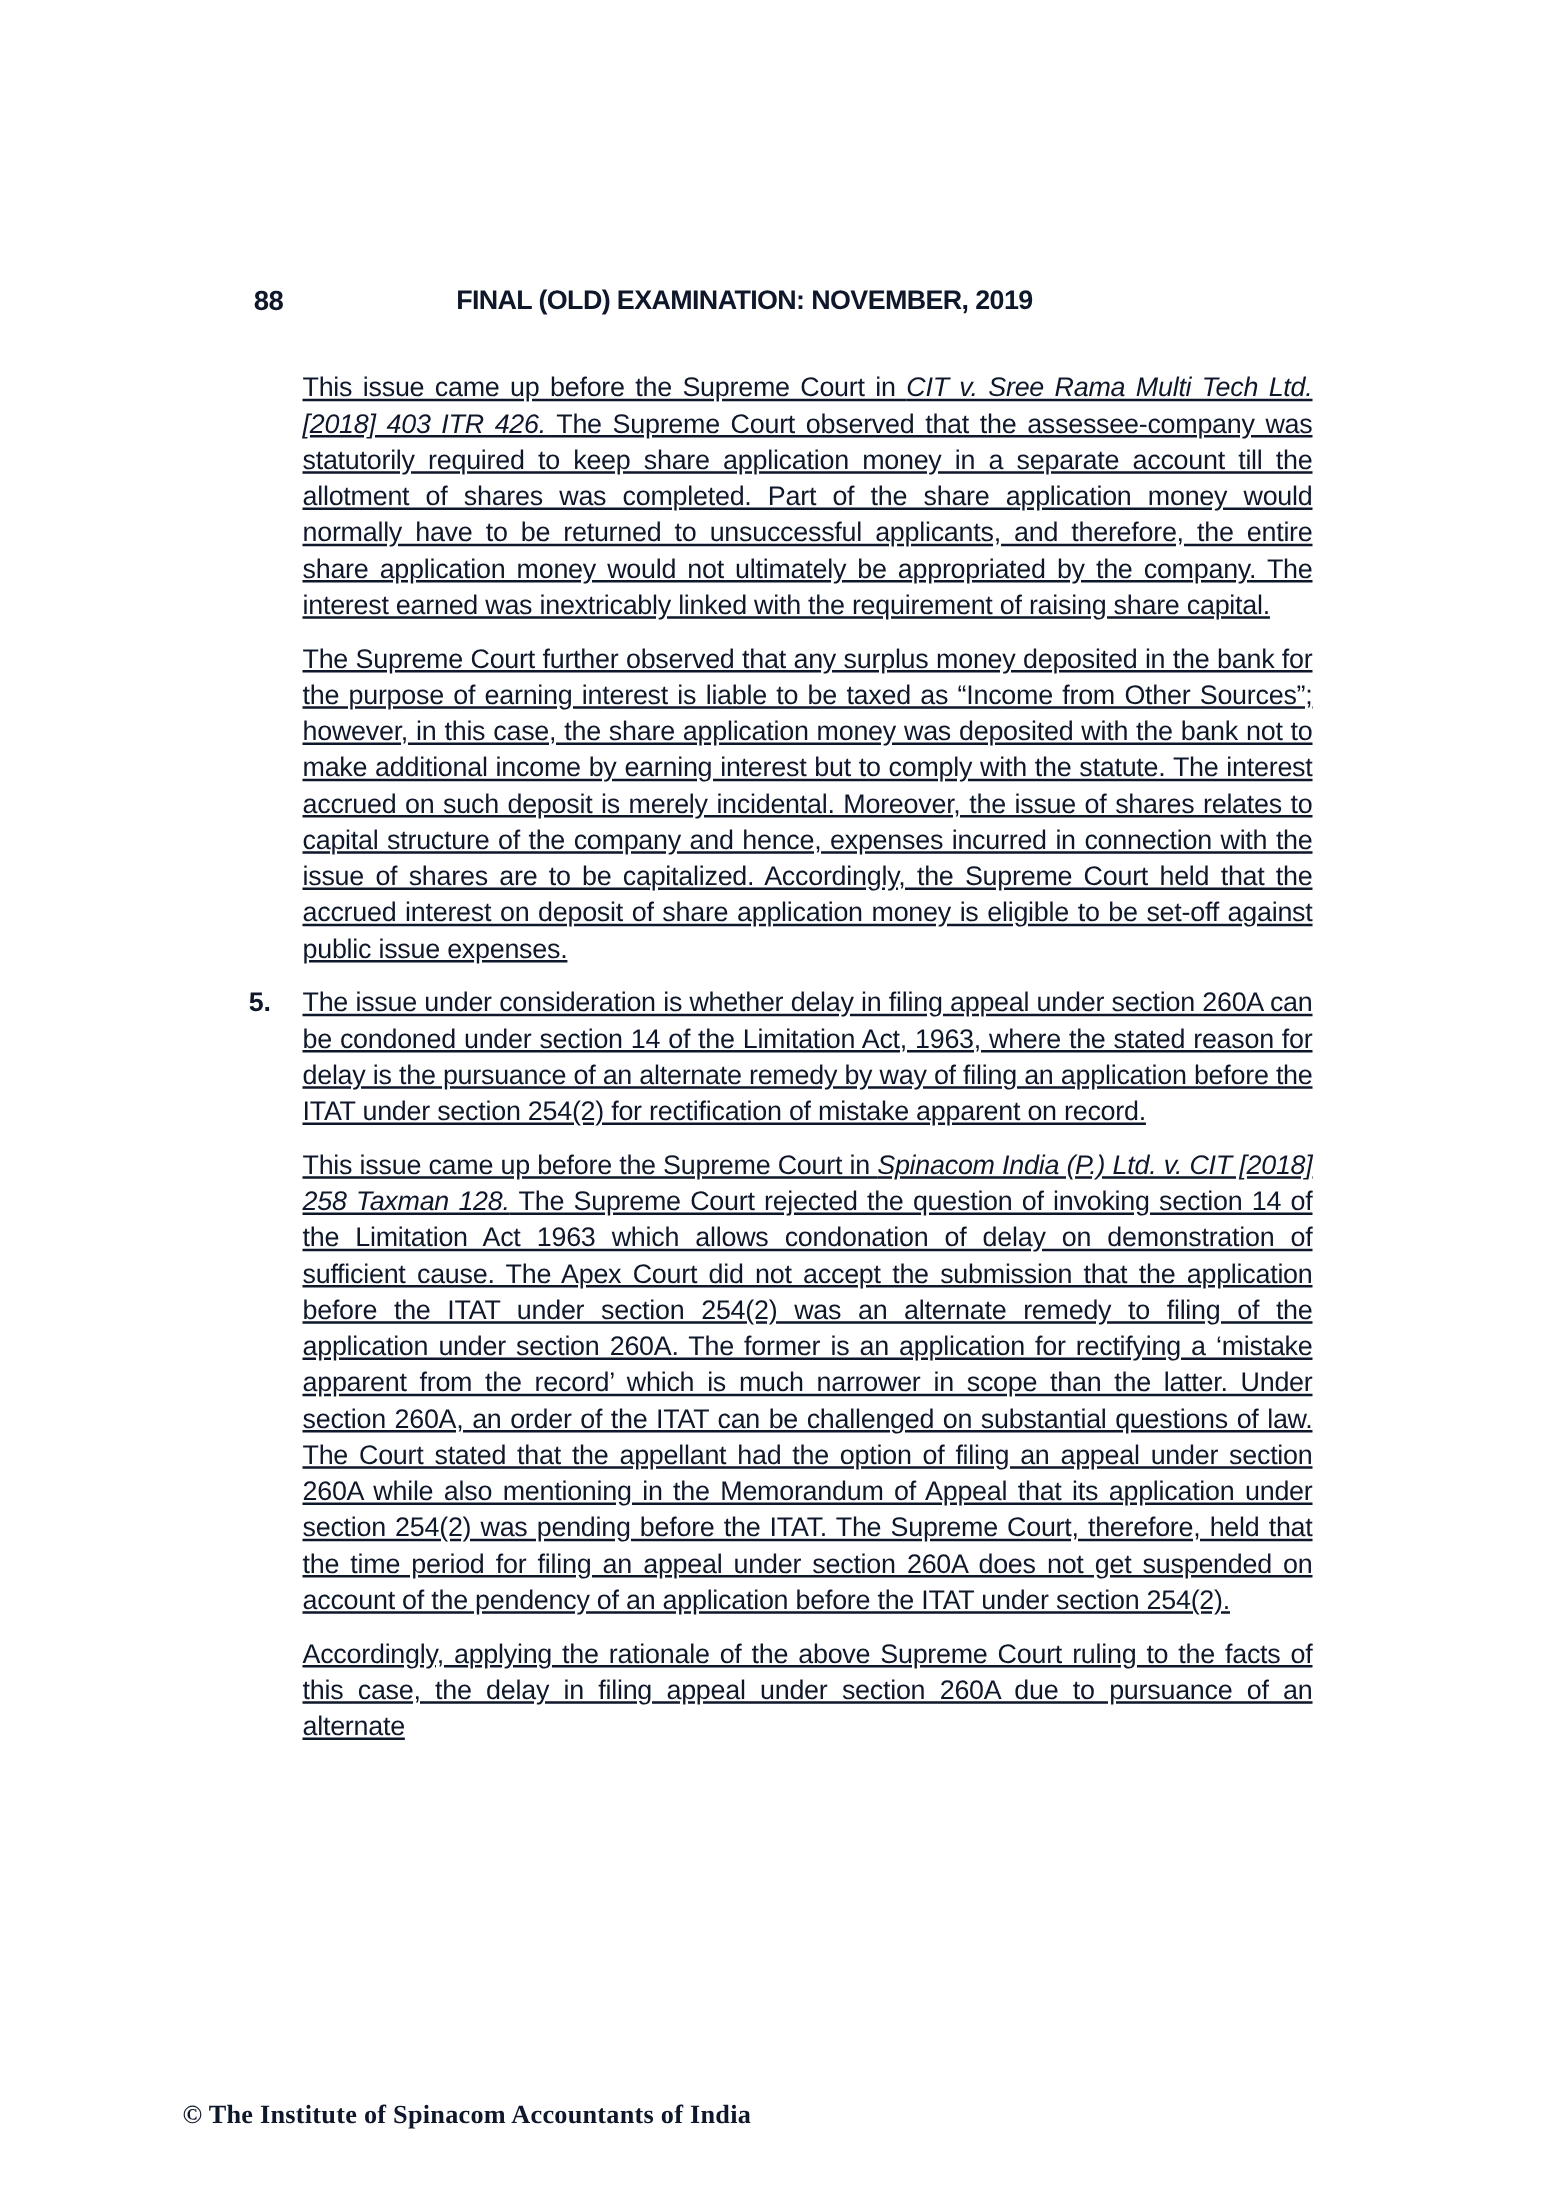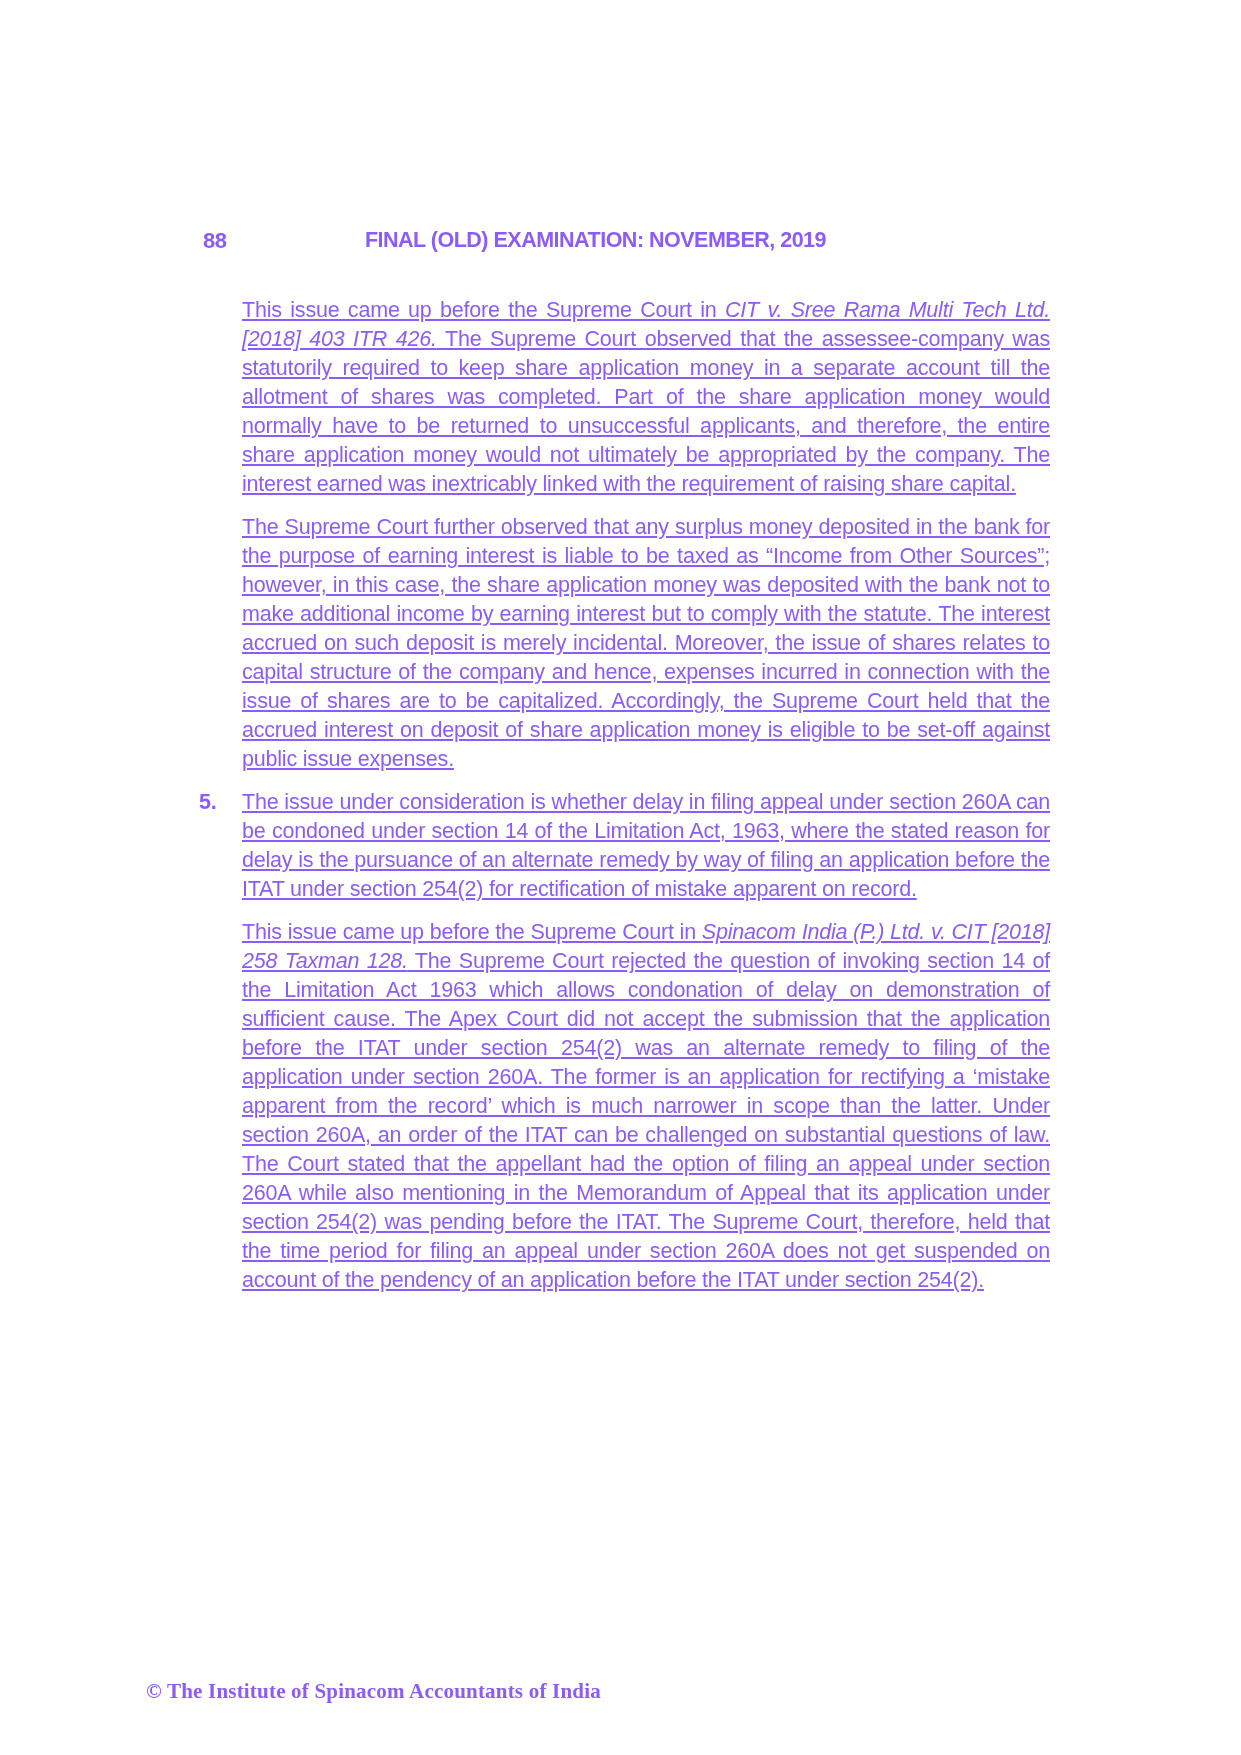--- a/index.html
+++ b/index.html
@@ -5,21 +5,21 @@
   html, body {
     margin: 0;
     padding: 0;
     background: #ffffff;
   }
   .page {
     position: relative;
     width: 1241px;
     height: 1755px;
     background: #ffffff;
-    color: #8b5cf6;
+    color: #0f172a;
     font-family: "Liberation Sans", sans-serif;
     overflow: hidden;
   }
   .page-header {
     position: absolute;
     top: 228px;
     left: 0;
     width: 100%;
     height: 30px;
   }
@@ -90,17 +90,18 @@
   <div class="content">
     <div class="para"><span class="run">This issue came up before the Supreme Court in </span><span class="run-italic">CIT v. Sree Rama Multi Tech Ltd. [2018] 403 ITR 426.</span><span class="run"> The Supreme Court observed that the assessee-company was statutorily required to keep share application money in a separate account till the allotment of shares was completed. Part of the share application money would normally have to be returned to unsuccessful applicants, and therefore, the entire share application money would not ultimately be appropriated by the company. The interest earned was inextricably linked with the requirement of raising share capital.</span></div>
     <div class="para"><span class="run">The Supreme Court further observed that any surplus money deposited in the bank for the purpose of earning interest is liable to be taxed as “Income from Other Sources”; however, in this case, the share application money was deposited with the bank not to make additional income by earning interest but to comply with the statute. The interest accrued on such deposit is merely incidental. Moreover, the issue of shares relates to capital structure of the company and hence, expenses incurred in connection with the issue of shares are to be capitalized. Accordingly, the Supreme Court held that the accrued interest on deposit of share application money is eligible to be set-off against public issue expenses.</span></div>
 
     <div class="para numbered">
       <span class="item-number">5.</span>
       <span><span class="run">The issue under consideration is whether delay in filing appeal under section 260A can be condoned under section 14 of the Limitation Act, 1963, where the stated reason for delay is the pursuance of an alternate remedy by way of filing an application before the ITAT under section 254(2) for rectification of mistake apparent on record.</span></span>
     </div>
 
     <div class="para"><span class="run">This issue came up before the Supreme Court in </span><span class="run-italic">Spinacom India (P.) Ltd. v. CIT [2018] 258 Taxman 128.</span><span class="run"> The Supreme Court rejected the question of invoking section 14 of the Limitation Act 1963 which allows condonation of delay on demonstration of sufficient cause. The Apex Court did not accept the submission that the application before the ITAT under section 254(2) was an alternate remedy to filing of the application under section 260A. The former is an application for rectifying a ‘mistake apparent from the record’ which is much narrower in scope than the latter. Under section 260A, an order of the ITAT can be challenged on substantial questions of law. The Court stated that the appellant had the option of filing an appeal under section 260A while also mentioning in the Memorandum of Appeal that its application under section 254(2) was pending before the ITAT. The Supreme Court, therefore, held that the time period for filing an appeal under section 260A does not get suspended on account of the pendency of an application before the ITAT under section 254(2).</span></div>
+    <div class="para"><span class="run">Accordingly, applying the rationale of the above Supreme Court ruling to the facts of this case, the delay in filing appeal under section 260A due to pursuance of an alternate</span></div>
   </div>
 
   <div class="page-footer">© The Institute of Spinacom Accountants of India</div>
 
 </div>
 
 </body></html>

